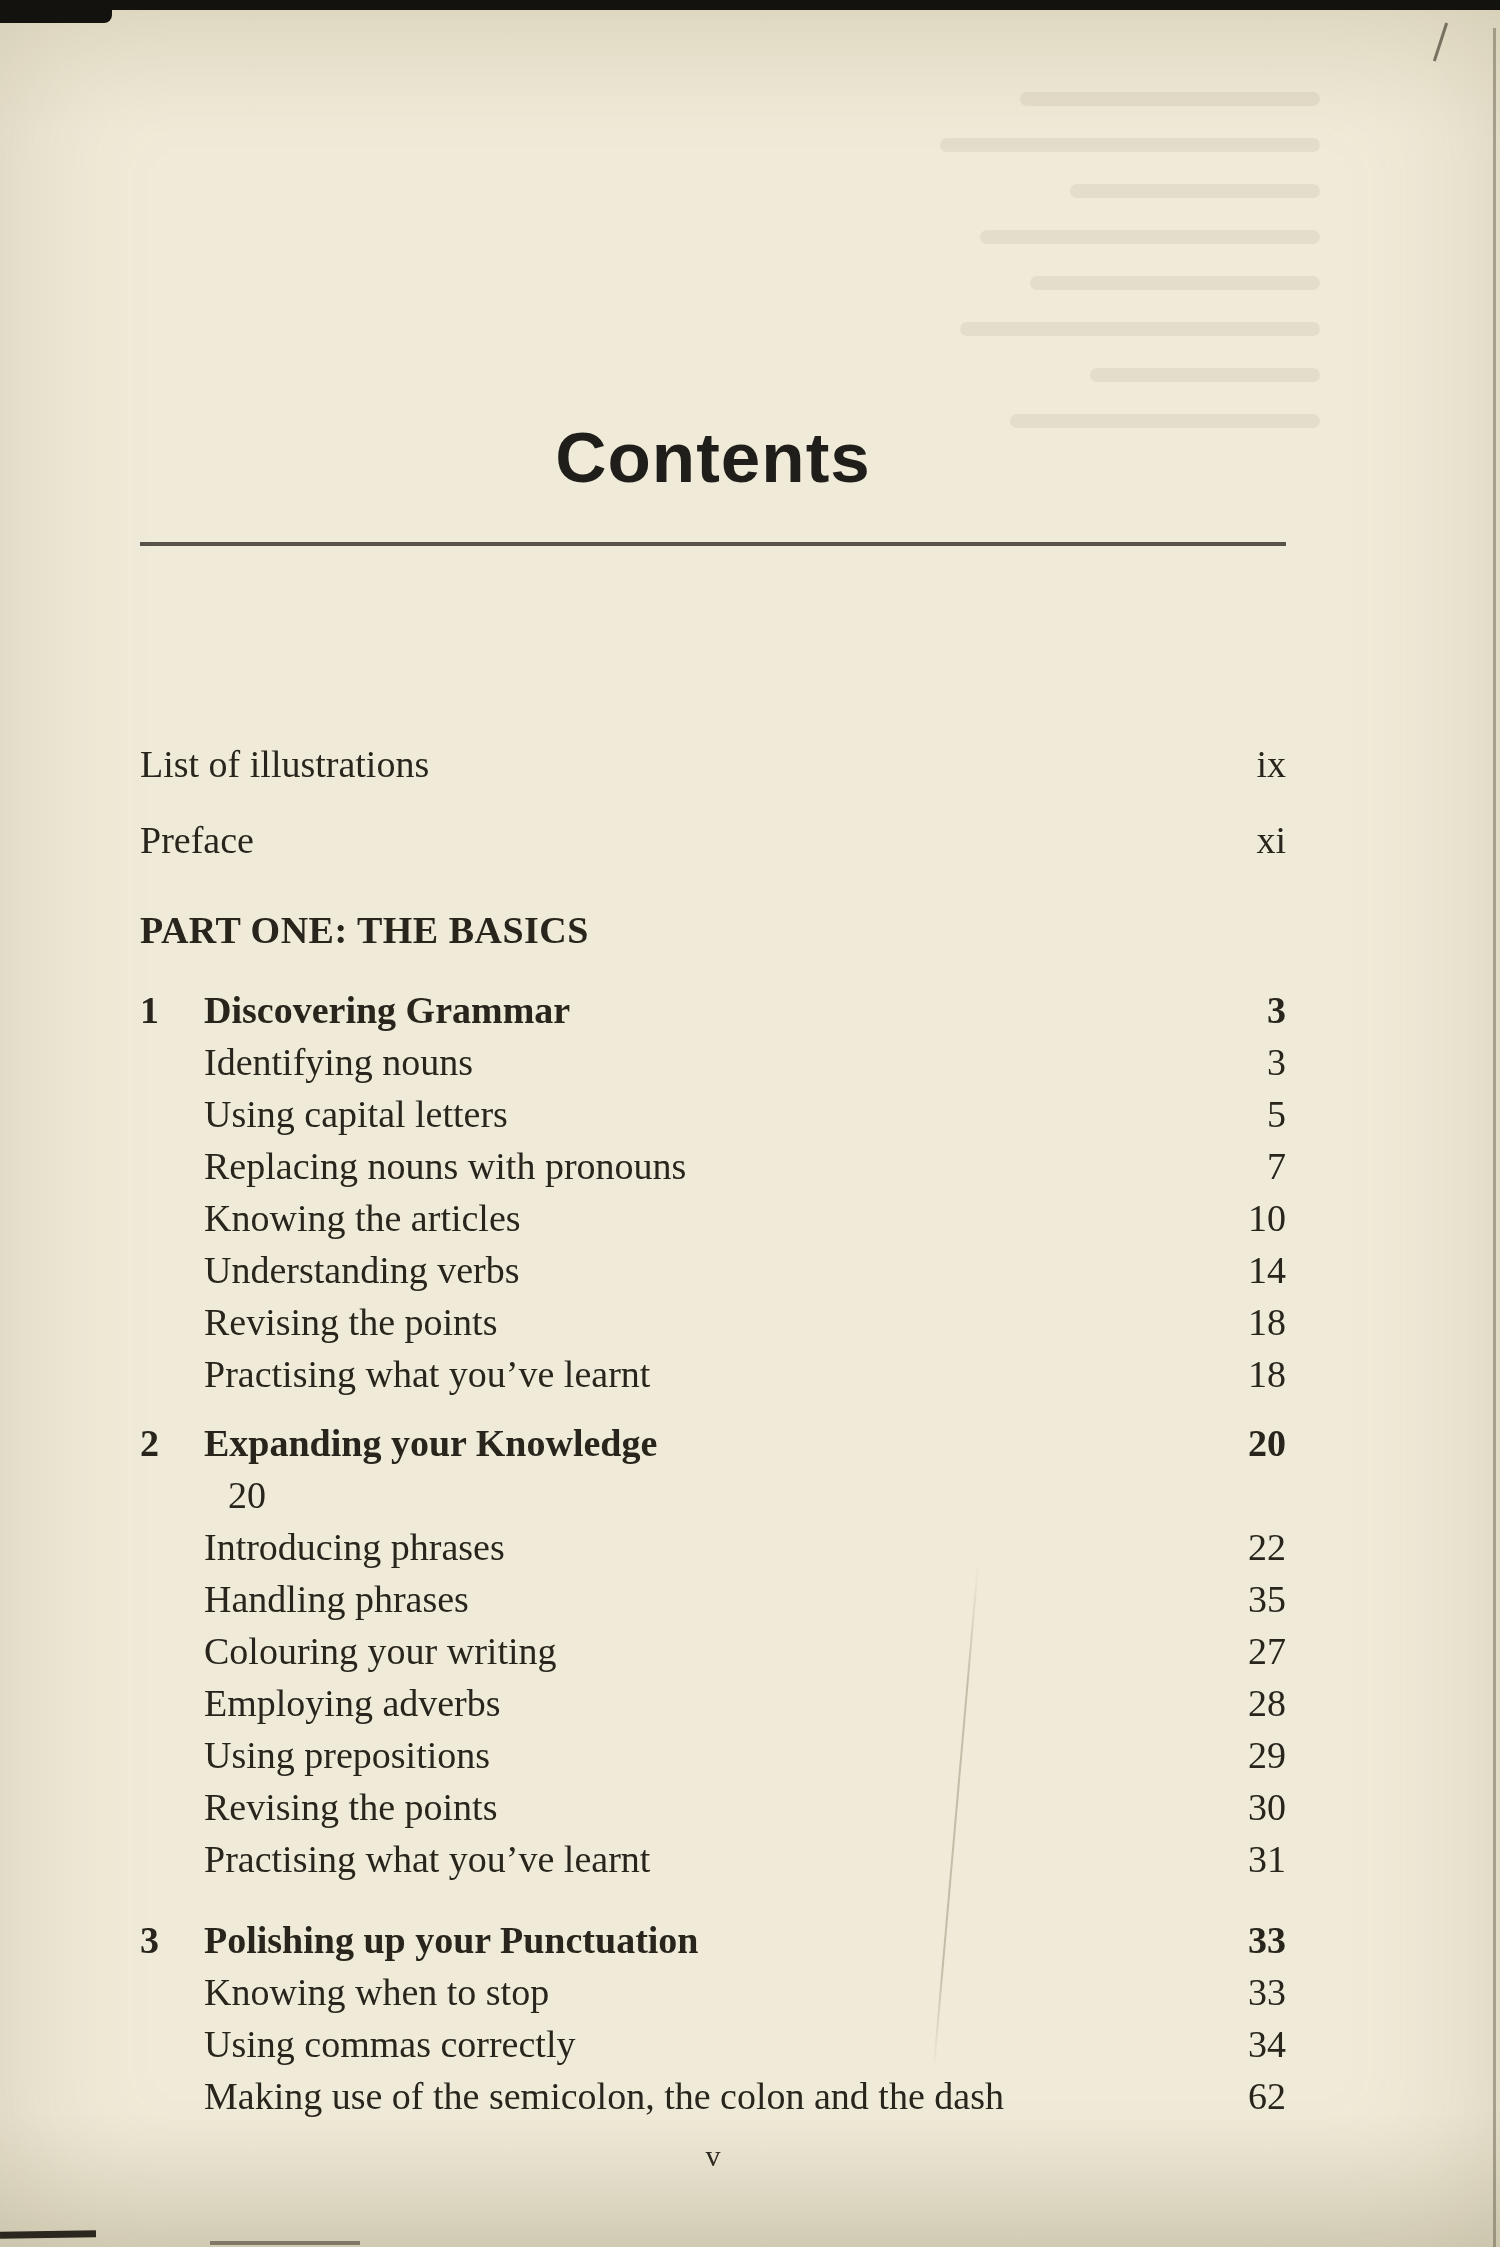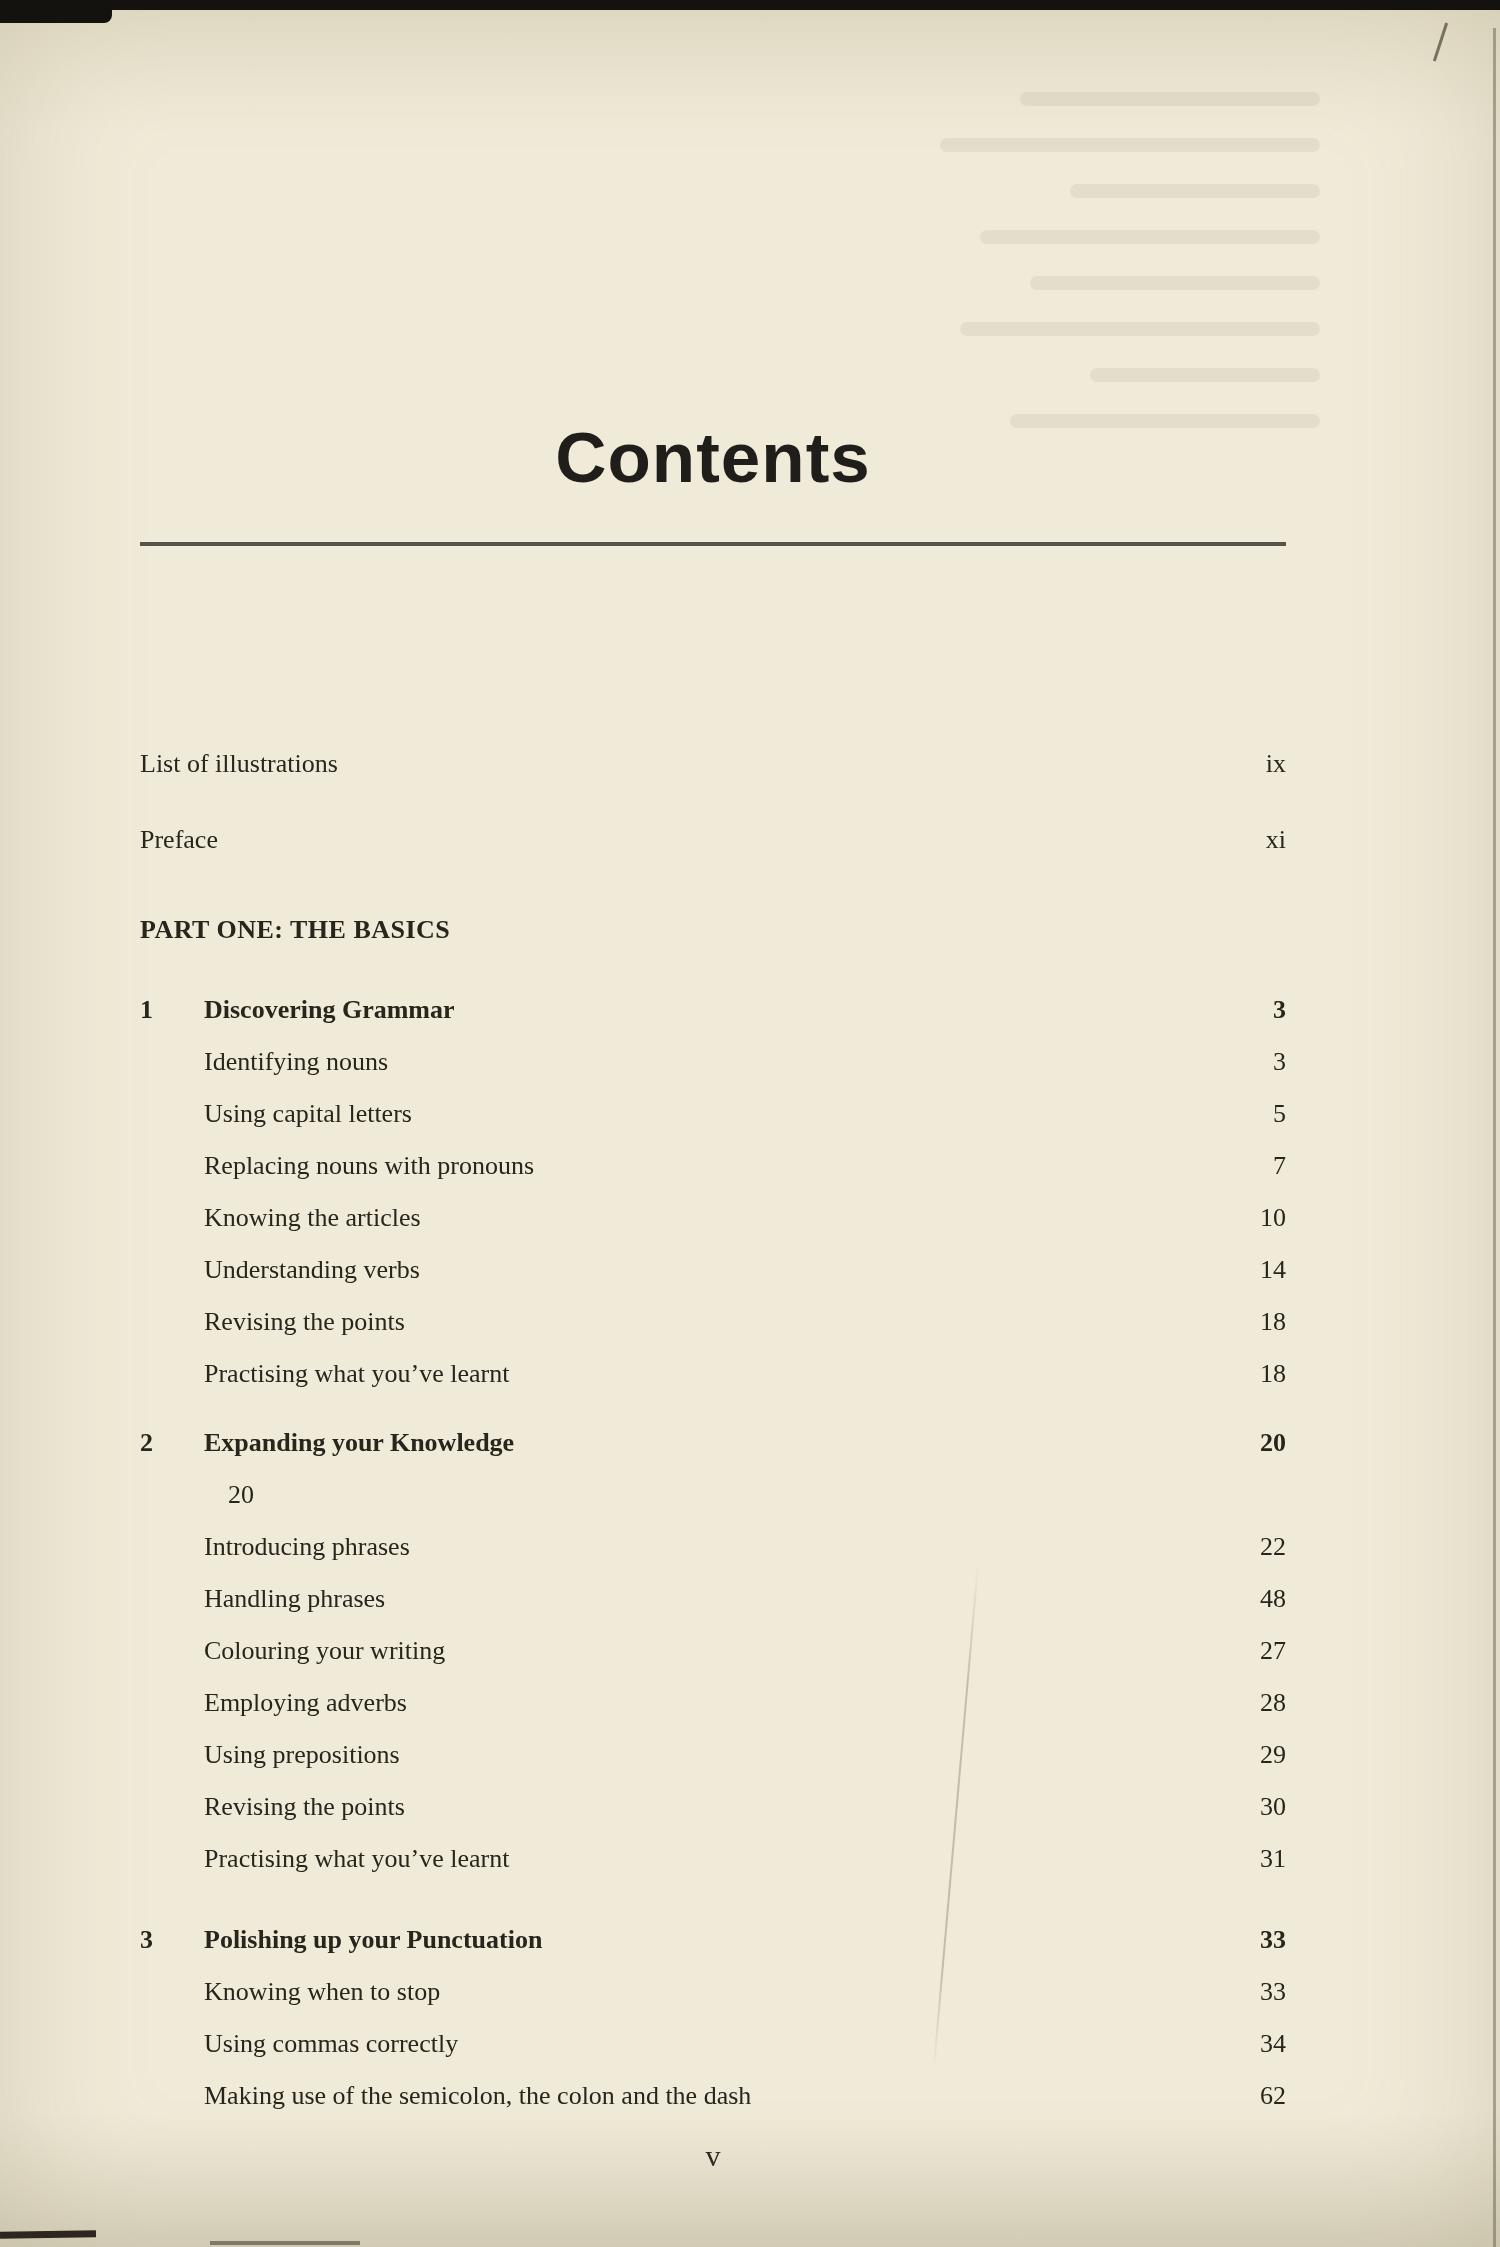--- a/index.html
+++ b/index.html
@@ -58,21 +58,21 @@
     letter-spacing: 1px;
     color: #201e1a;
   }
   .rule {
     border: none;
     border-top: 4px solid #59544a;
     width: 100%;
     margin: 44px 0 0 0;
   }
 
-  .toc { margin-top: 190px; font-size: 26px; }
+  .toc { margin-top: 190px; font-size: 38px; }
 
   .row { display: flex; align-items: baseline; line-height: 52px; }
   .row .label { flex: 1; }
   .row .pg { margin-left: 24px; white-space: nowrap; }
 
   .front-row { line-height: 56px; margin-bottom: 20px; }
 
   .part-heading {
     margin-top: 36px;
     font-weight: 700;
@@ -183,21 +183,21 @@
       </div>
       <div class="row section-row">
         <span class="pg">20</span>
       </div>
       <div class="row section-row">
         <span class="label">Introducing phrases</span>
         <span class="pg">22</span>
       </div>
       <div class="row section-row">
         <span class="label">Handling phrases</span>
-        <span class="pg">48</span>
+        <span class="pg">35</span>
       </div>
       <div class="row section-row">
         <span class="label">Colouring your writing</span>
         <span class="pg">27</span>
       </div>
       <div class="row section-row">
         <span class="label">Employing adverbs</span>
         <span class="pg">28</span>
       </div>
       <div class="row section-row">

